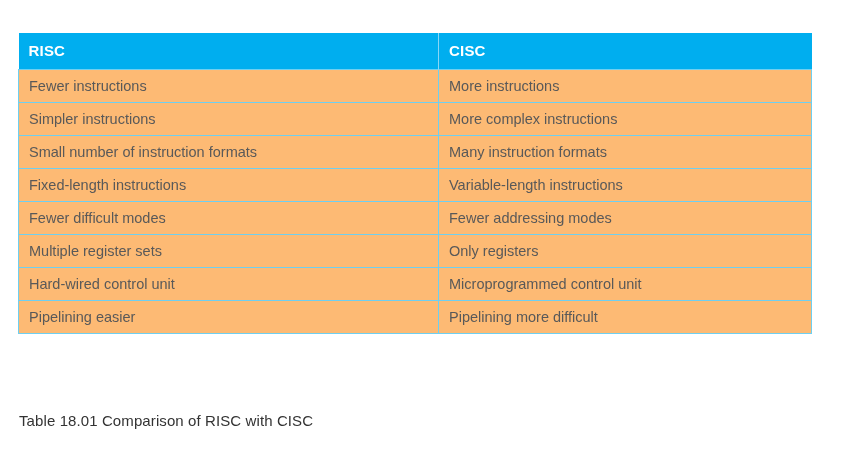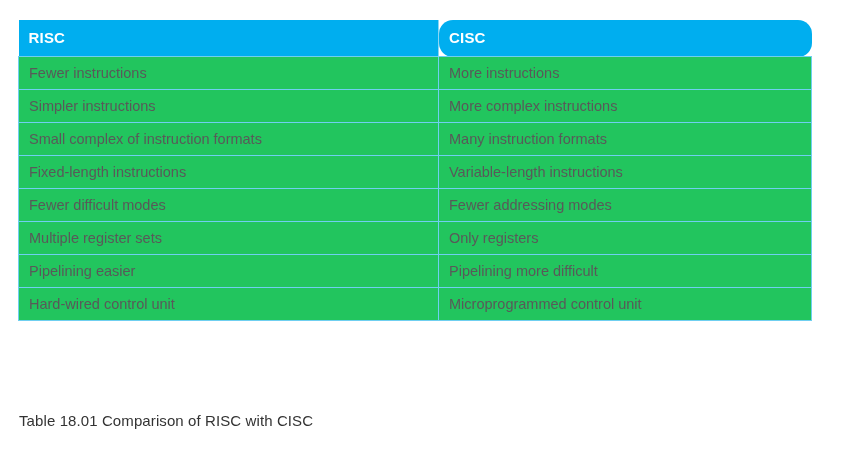--- a/index.html
+++ b/index.html
@@ -19,21 +19,21 @@
     position: relative;
     width: 865px;
     height: 450px;
     background: #ffffff;
   }
 
   
   .table-wrap {
     position: absolute;
     left: 18px;
-    top: 20px;
+    top: 33px;
     width: 793px;
   }
 
   table.comparison {
     width: 793px;
     border-collapse: collapse;
     table-layout: fixed;
   }
 
   table.comparison col.col-risc { width: 420px; }
@@ -48,33 +48,32 @@
     padding: 9px 10px 10px 10px;
     height: 35px;
     box-sizing: border-box;
     border: none;
     letter-spacing: 0.2px;
     vertical-align: middle;
   }
 
   table.comparison thead th.th-cisc {
     border-left: 1px solid #8ad6f5;
-    border-radius: 14px;
   }
 
   table.comparison tbody td {
     border: 1px solid #6FCFF0;
     border-top: none;
     color: #595959;
     font-size: 14.5px;
     padding: 5px 10px 6px 10px;
     height: 33px;
     box-sizing: border-box;
     vertical-align: middle;
-    background: #22c55e;
+    background: #fdba74;
     white-space: nowrap;
     overflow: hidden;
     text-overflow: ellipsis;
   }
 
   table.comparison tbody tr:first-child td {
     border-top: 1px solid #6FCFF0;
   }
 
   
@@ -108,42 +107,42 @@
       <tbody>
         <tr>
           <td>Fewer instructions</td>
           <td>More instructions</td>
         </tr>
         <tr>
           <td>Simpler instructions</td>
           <td>More complex instructions</td>
         </tr>
         <tr>
-          <td>Small complex of instruction formats</td>
+          <td>Small number of instruction formats</td>
           <td>Many instruction formats</td>
         </tr>
         <tr>
           <td>Fixed-length instructions</td>
           <td>Variable-length instructions</td>
         </tr>
         <tr>
           <td>Fewer difficult modes</td>
           <td>Fewer addressing modes</td>
         </tr>
         <tr>
           <td>Multiple register sets</td>
           <td>Only registers</td>
         </tr>
         <tr>
+          <td>Hard-wired control unit</td>
+          <td>Microprogrammed control unit</td>
+        </tr>
+        <tr>
           <td>Pipelining easier</td>
           <td>Pipelining more difficult</td>
-        </tr>
-        <tr>
-          <td>Hard-wired control unit</td>
-          <td>Microprogrammed control unit</td>
         </tr>
       </tbody>
     </table>
   </div>
 
   <div class="caption">Table 18.01 Comparison of RISC with CISC</div>
 
 </div>
 
 </body></html>

